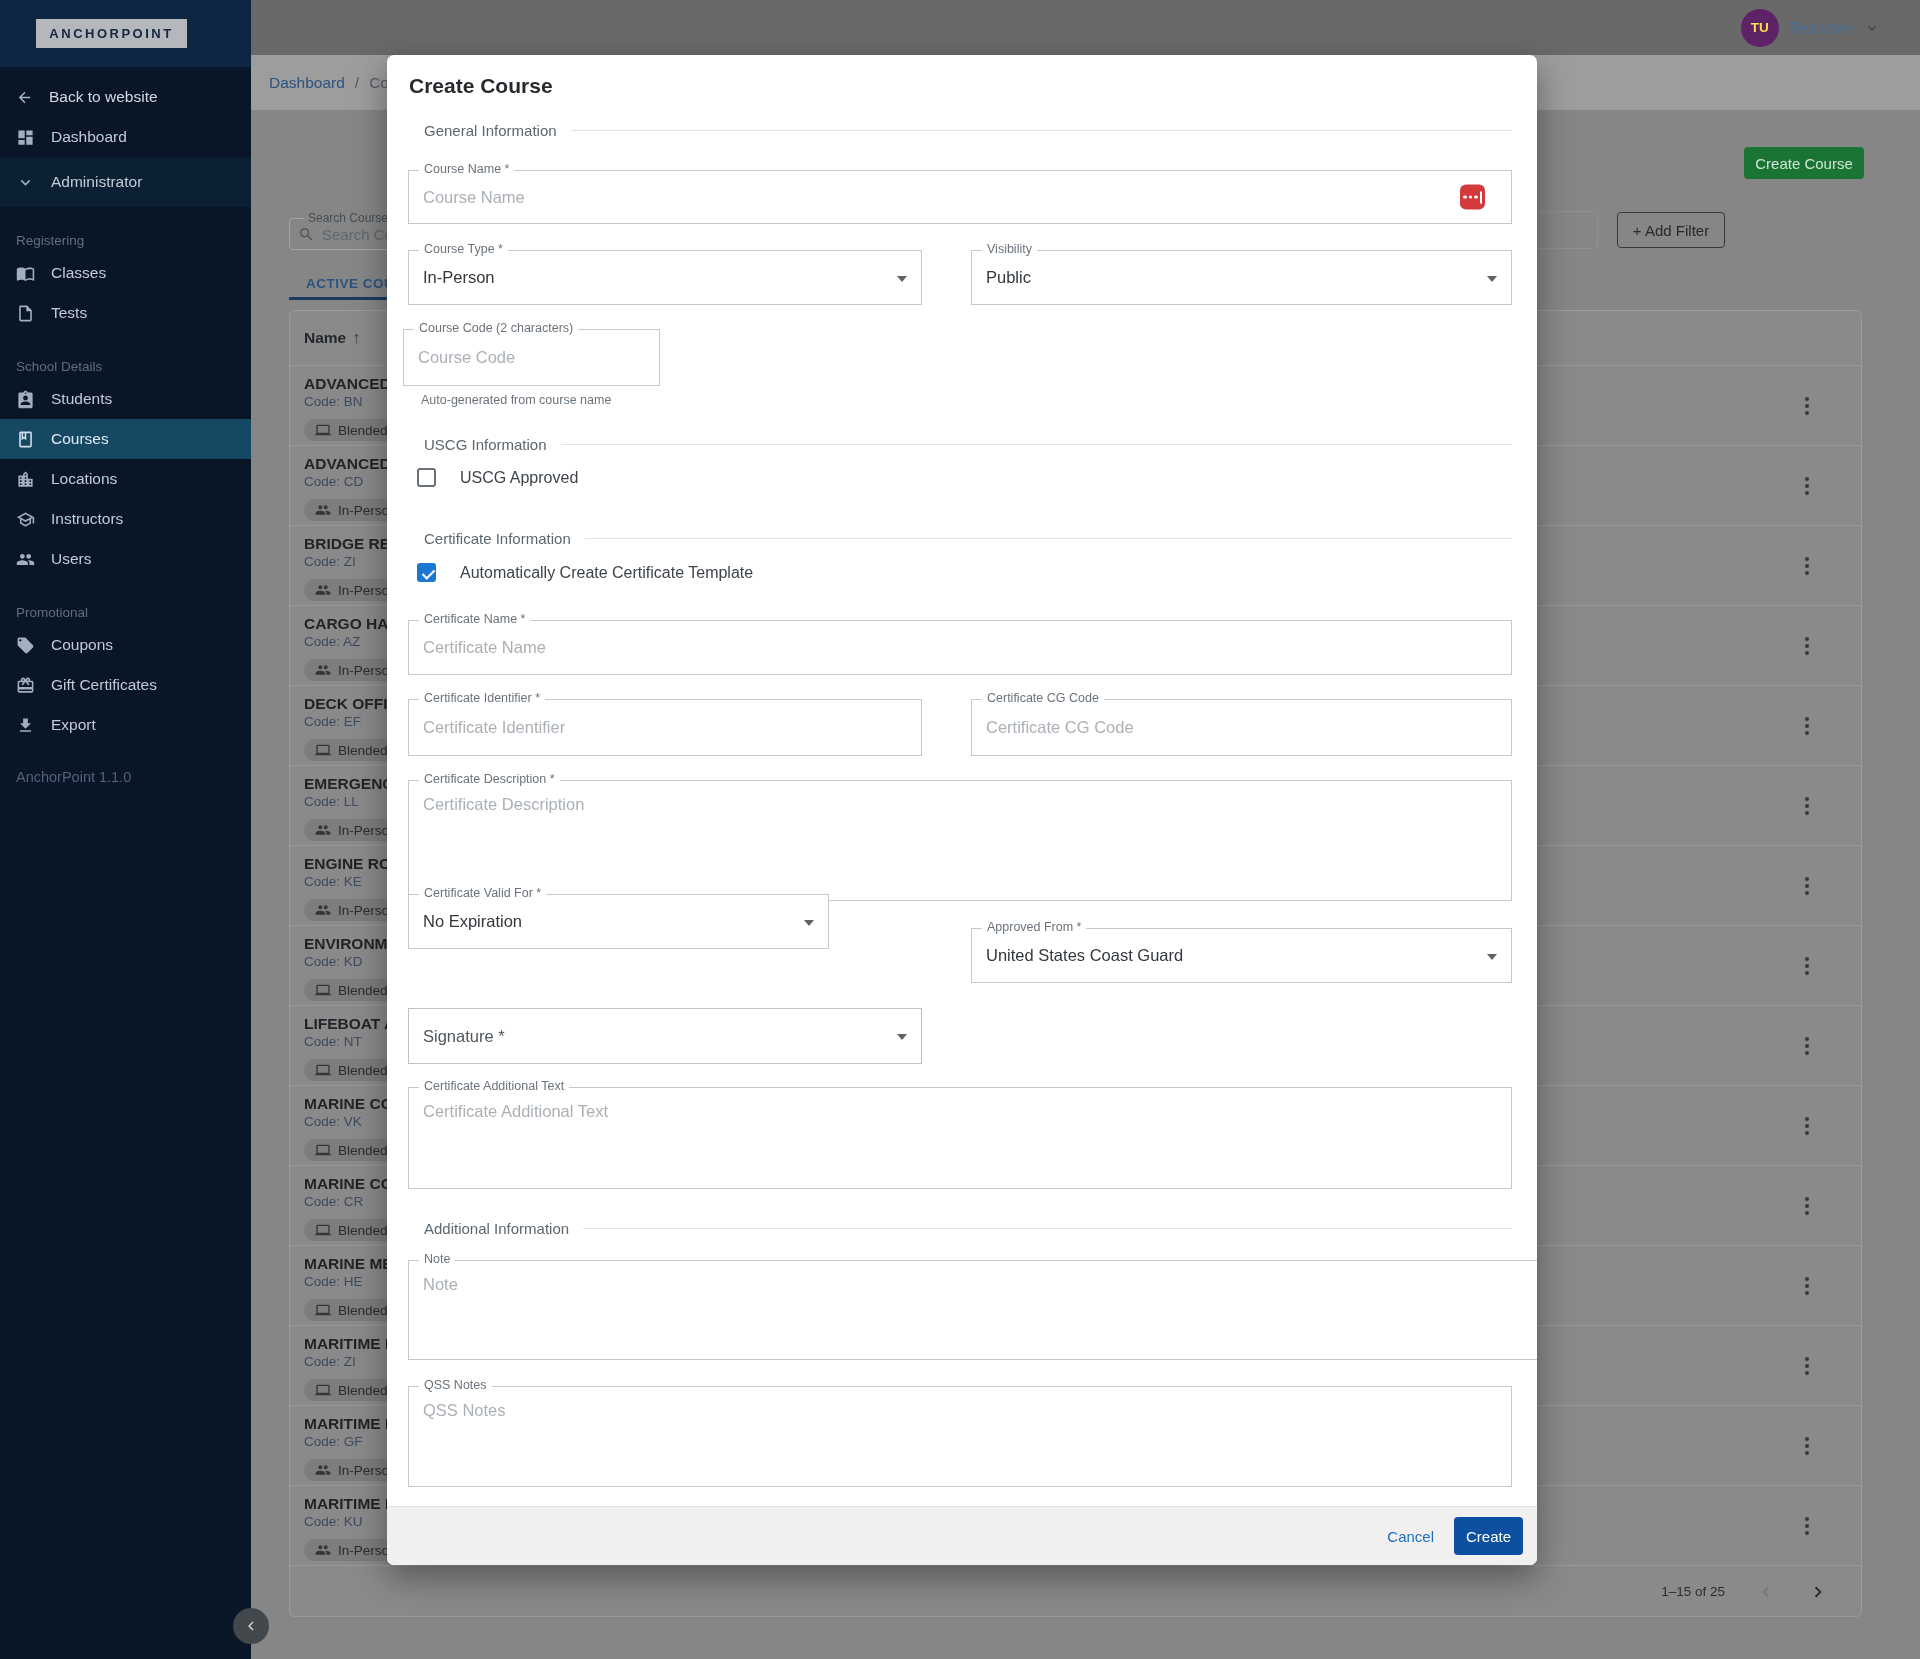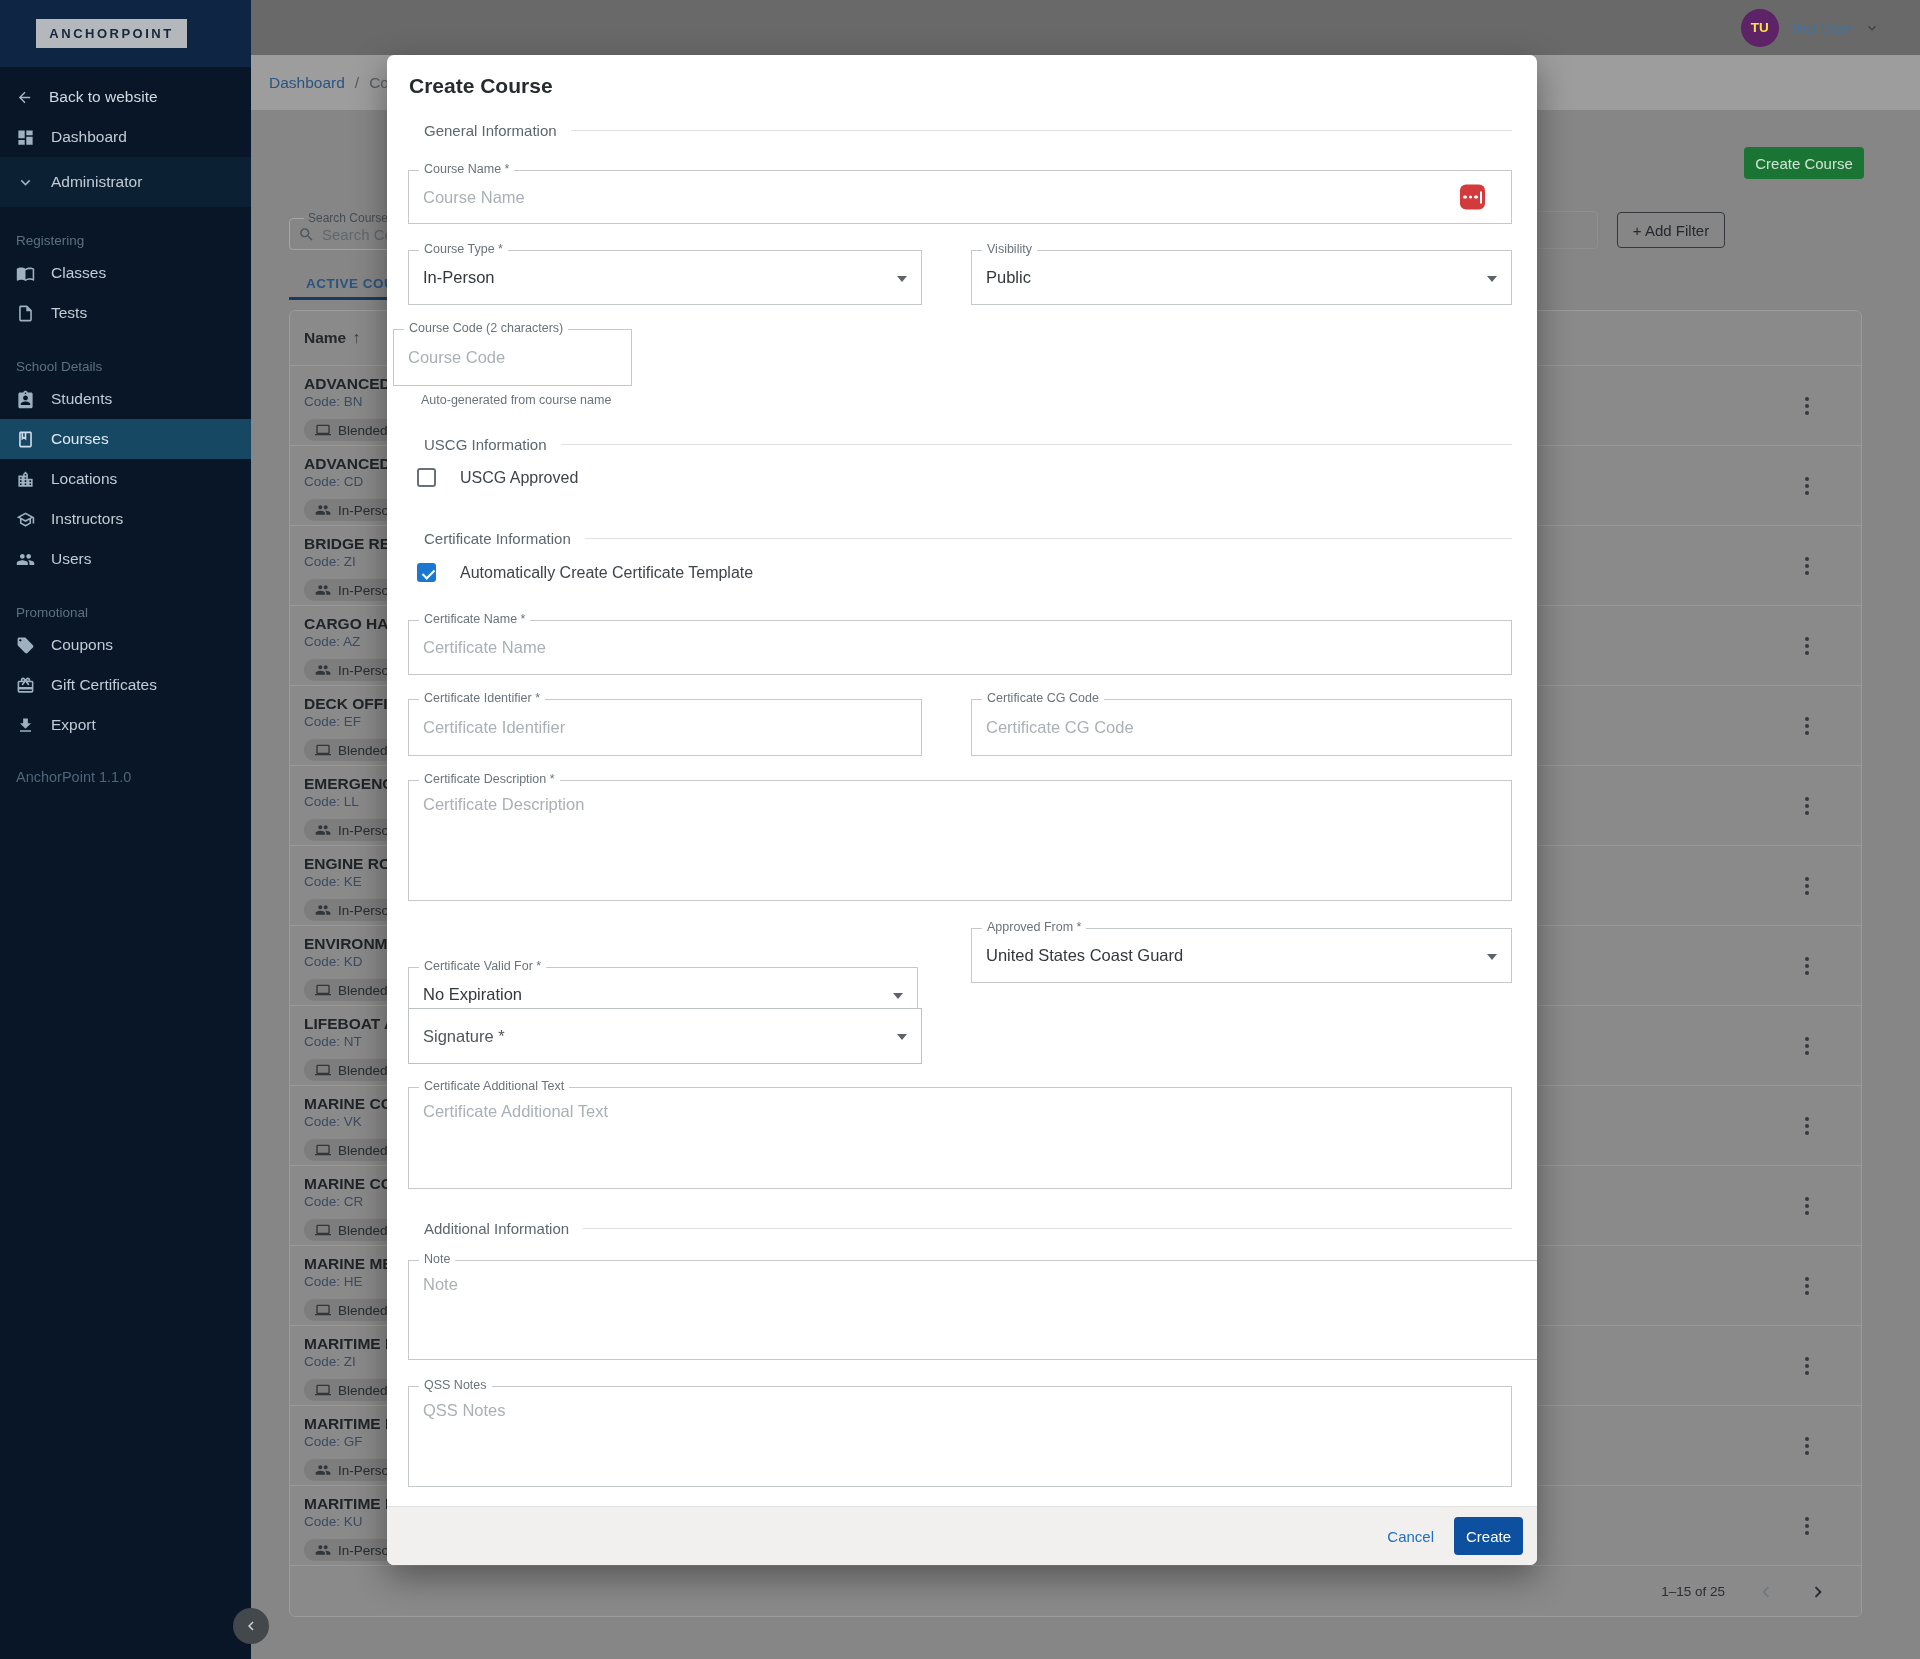--- a/index.html
+++ b/index.html
@@ -512,21 +512,21 @@
         </div>
     </div>
 
     <div class="ofield oselect" style="left:584px; top:195px; width:541px; height:55px">
       <label>Visibility</label>
       <div class="inner">
           <span class="val">Public</span>
         </div>
     </div>
 
-    <div class="ofield" style="left:6px; top:274px; width:239px; height:57px">
+    <div class="ofield" style="left:16px; top:274px; width:257px; height:57px">
       <label>Course Code (2 characters)</label>
       <div class="inner">
           <span class="ph">Course Code</span>
         </div>
     </div>
     <div class="helper" style="left:34px; top:338px">Auto-generated from course name</div>
 
     <div class="msection" style="top:381px">
       <span>USCG Information</span>
         <i class="line"></i>
@@ -568,21 +568,21 @@
         </div>
     </div>
 
     <div class="ofield area" style="left:21px; top:725px; width:1104px; height:121px">
       <label>Certificate Description *</label>
       <div class="inner">
           <span class="ph">Certificate Description</span>
         </div>
     </div>
 
-    <div class="ofield oselect" style="left:21px; top:912px; width:510px; height:55px">
+    <div class="ofield oselect" style="left:21px; top:839px; width:421px; height:55px">
       <label>Certificate Valid For *</label>
       <div class="inner">
           <span class="val">No Expiration</span>
         </div>
     </div>
 
     <div class="ofield oselect" style="left:584px; top:873px; width:541px; height:55px">
       <label>Approved From *</label>
       <div class="inner">
           <span class="val">United States Coast Guard</span>

